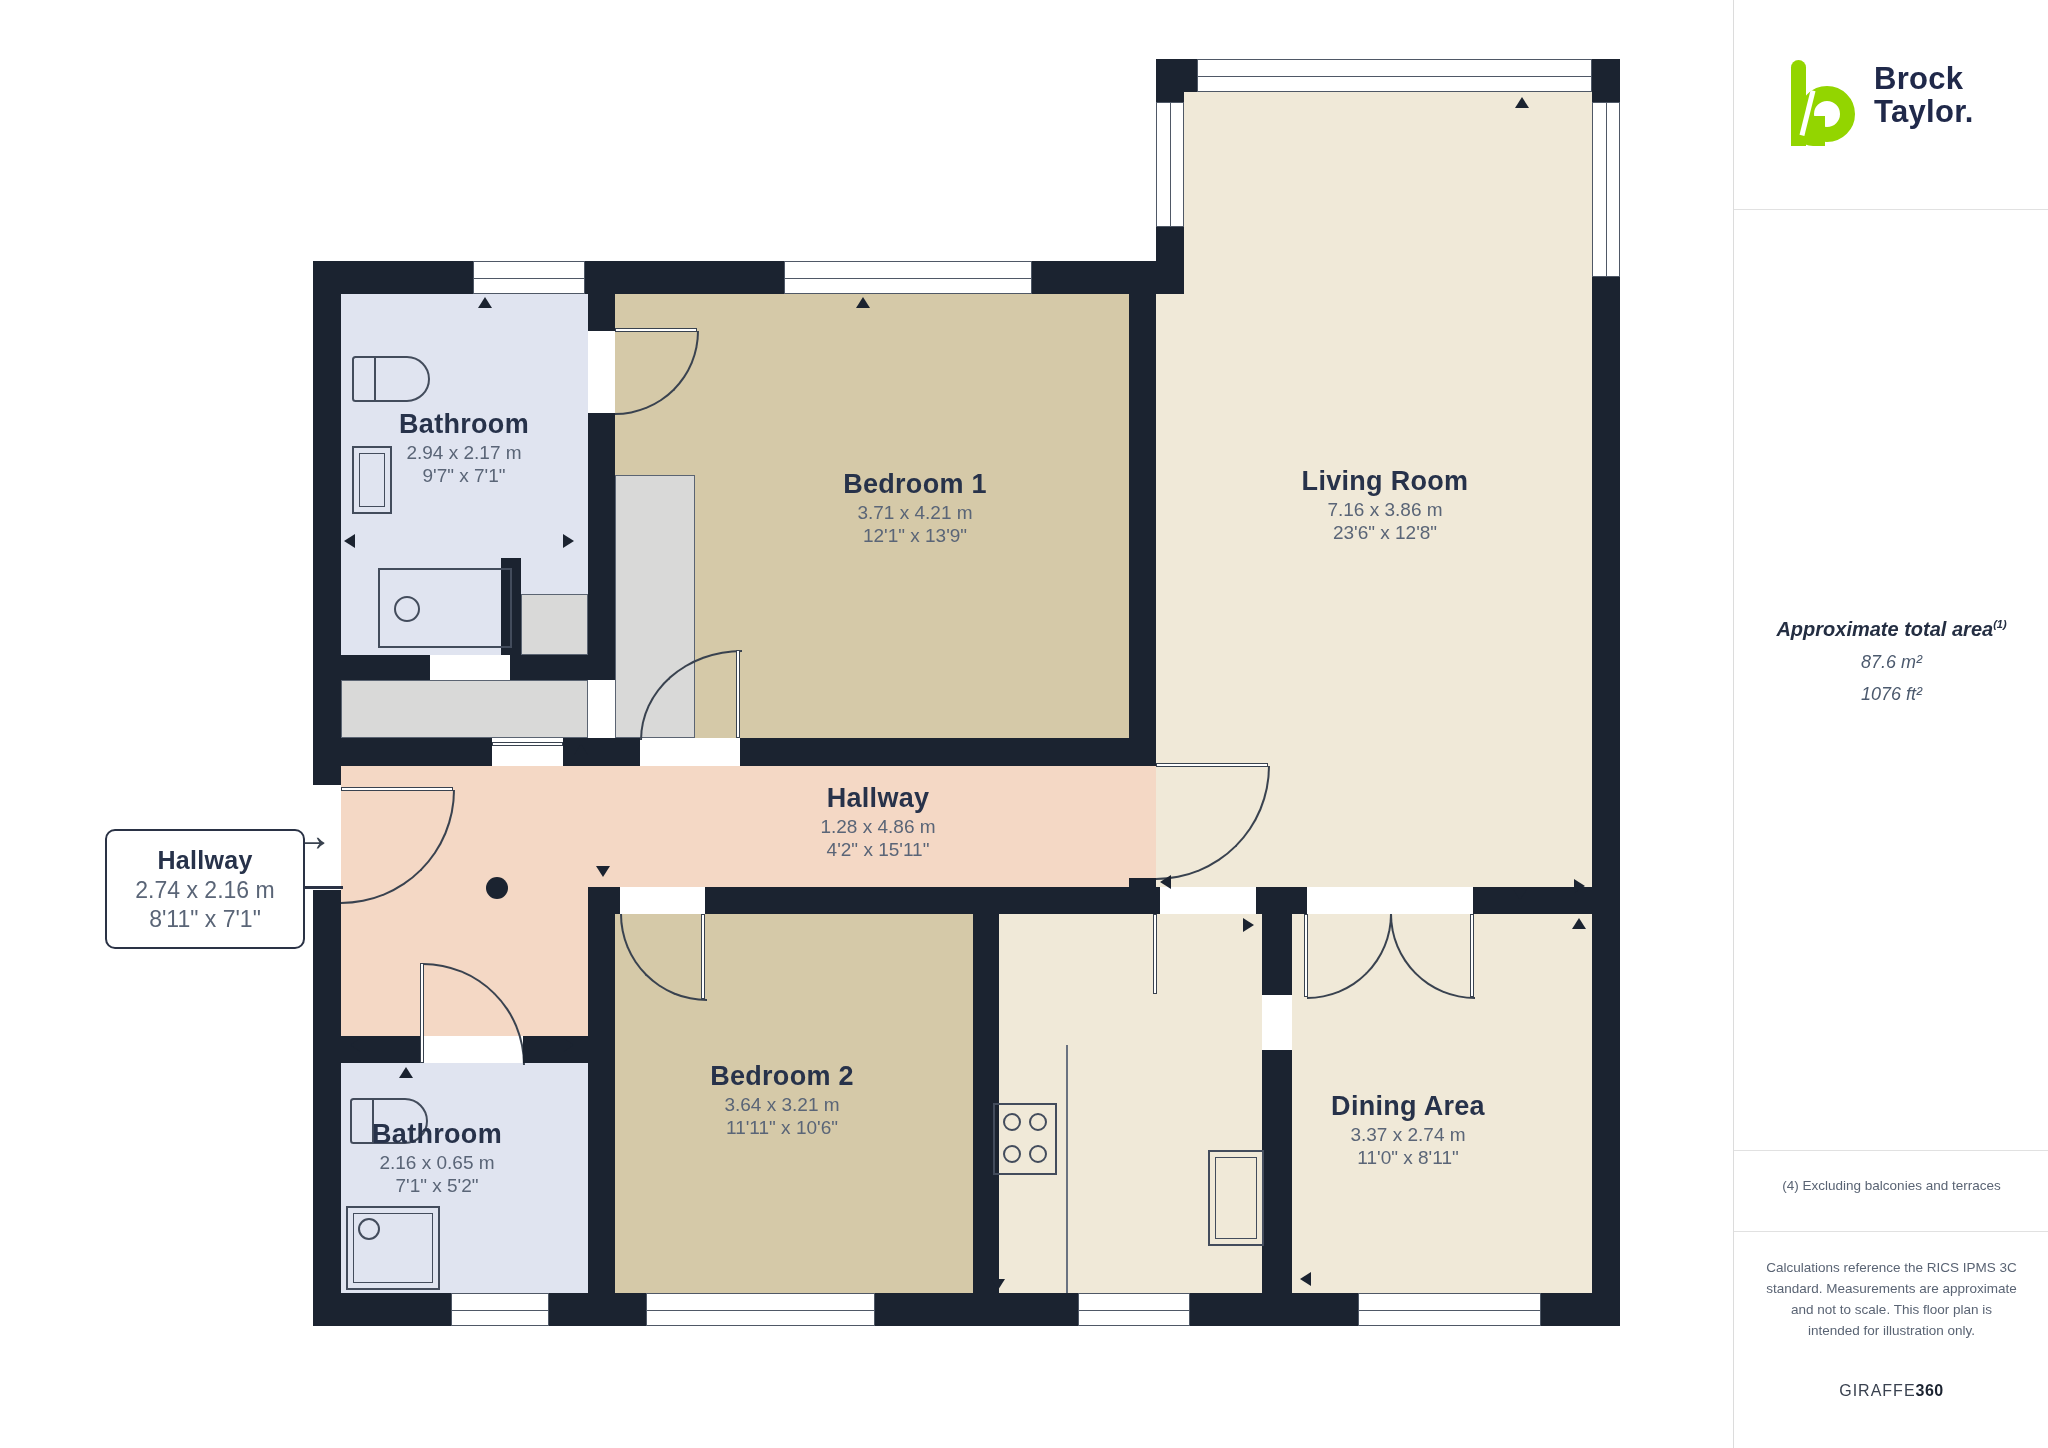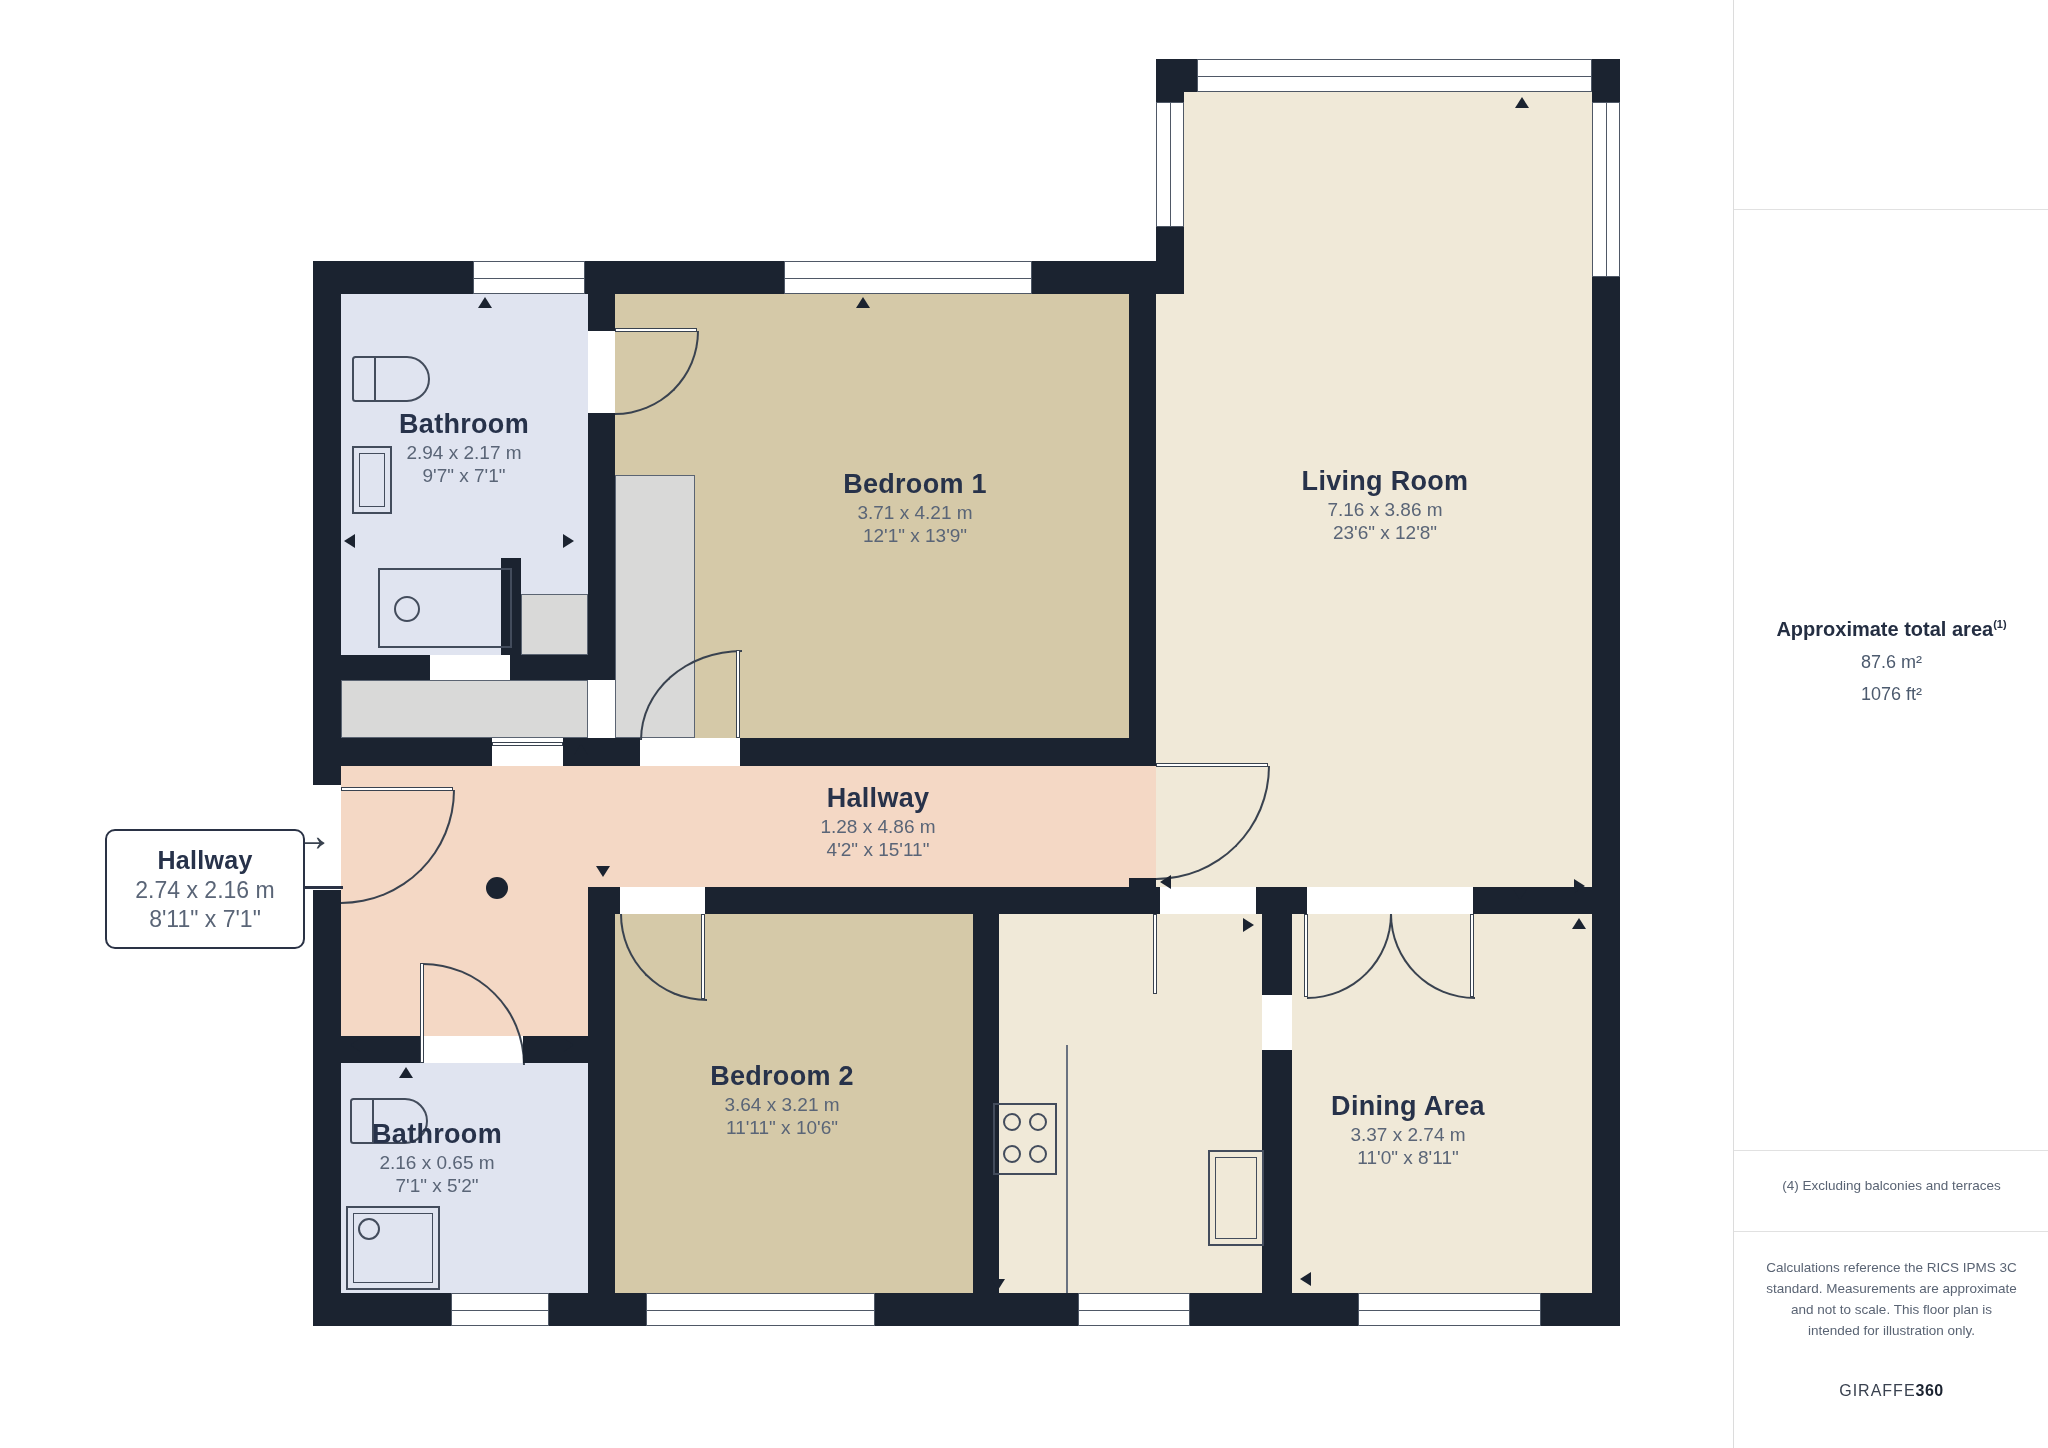--- a/index.html
+++ b/index.html
@@ -41,21 +41,21 @@
   
   .sidebar{position:absolute;left:1733px;top:0;width:315px;height:1448px;background:#fff;border-left:1px solid #dcdcdc;z-index:10;}
   .divider{position:absolute;left:0;right:0;height:0;border-top:1px solid #e1e1e1;}
   .logo{position:absolute;left:0;right:0;top:55px;height:110px;}
   .logo-mark{position:absolute;left:57px;top:5px;width:70px;height:92px;}
   .lm-bar{position:absolute;left:0;top:0;width:15px;height:86px;background:#93d500;border-radius:8px 8px 0 0;}
   .lm-ring{position:absolute;left:8px;top:26px;width:56px;height:56px;border:15px solid #93d500;border-radius:50%;box-sizing:border-box;}
   .lm-foot{position:absolute;left:0;top:56px;width:34px;height:30px;background:#93d500;border-radius:0 0 0 22px;}
   .lm-cut{position:absolute;left:14px;top:30px;width:5px;height:46px;background:#fff;transform:rotate(14deg);}
   .logo-text{position:absolute;left:140px;top:8px;font-weight:bold;font-size:31px;line-height:1.05;color:#20294a;letter-spacing:.3px;}
-  .area-block{position:absolute;left:0;right:0;top:618px;text-align:center;}
+  .area-block{position:absolute;left:0;right:0;top:618px;text-align:center;font-style:italic;}
   .area-title{font-weight:bold;font-size:20px;color:#242e42;}
   .area-title sup{font-size:11px;}
   .area-val{font-size:18px;color:#4c5a6e;margin-top:11px;}
   .footnote{position:absolute;left:20px;right:20px;top:1178px;text-align:center;font-size:13.5px;color:#5a6474;}
   .disclaimer{position:absolute;left:32px;right:32px;top:1258px;text-align:center;font-size:13.5px;line-height:1.55;color:#5a6474;}
   .credit{position:absolute;left:0;right:0;top:1382px;text-align:center;font-size:16px;color:#39414f;letter-spacing:1px;}
   .credit b{color:#1b2330;letter-spacing:.5px;}
 </style>
 </head>
 <body>
@@ -212,20 +212,32 @@
 
   <div class="thinline" style="left:301px;top:886px;width:42px;height:3px;background:#2a3245;z-index:8;"></div>
   <div class="callout">
     <div class="rname">Hallway</div>
     <div class="rdim">2.74 x 2.16 m</div>
     <div class="rdim">8'11" x 7'1"</div>
   </div>
 </div>
 
 <div class="sidebar">
+  <div class="logo">
+    <div class="logo-mark">
+      <div class="lm-bar"></div>
+      <div class="lm-ring"></div>
+      <div class="lm-foot"></div>
+      <div class="lm-cut"></div>
+    </div>
+    <div class="logo-text">
+      <div>Brock</div>
+      <div>Taylor.</div>
+    </div>
+  </div>
   <div class="divider" style="top:209px;"></div>
 
   <div class="area-block">
     <div class="area-title"><span>Approximate total area</span><sup>(1)</sup></div>
     <div class="area-val">87.6 m²</div>
     <div class="area-val">1076 ft²</div>
   </div>
 
   <div class="divider" style="top:1150px;"></div>
   <div class="footnote">(4) Excluding balconies and terraces</div>

